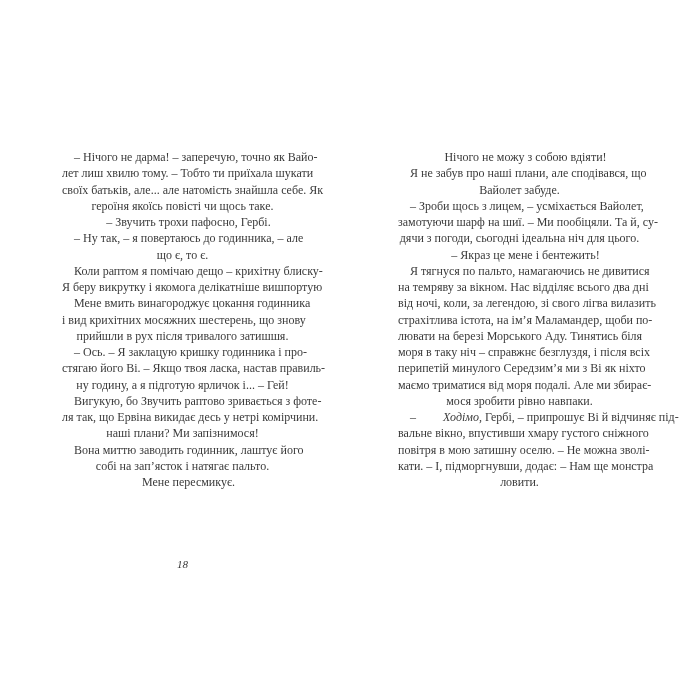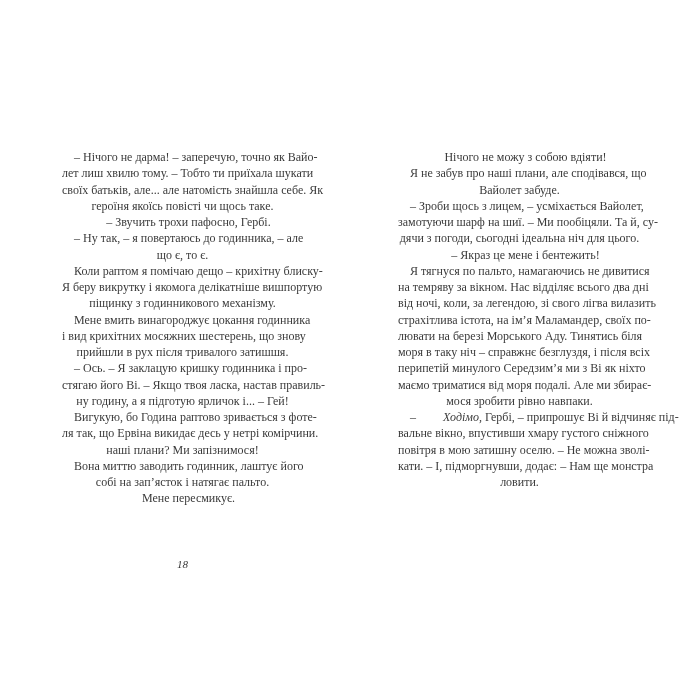--- a/index.html
+++ b/index.html
@@ -34,28 +34,27 @@
     <div class="column">
       <span class="line j ind">– Нічого не дарма! – заперечую, точно як Вайо-</span>
       <span class="line j">лет лиш хвилю тому. – Тобто ти приїхала шукати</span>
       <span class="line j">своїх батьків, але... але натомість знайшла себе. Як</span>
       <span class="line e">героїня якоїсь повісті чи щось таке.</span>
       <span class="line e ind">– Звучить трохи пафосно, Гербі.</span>
       <span class="line j ind">– Ну так, – я повертаюсь до годинника, – але</span>
       <span class="line e">що є, то є.</span>
       <span class="line j ind">Коли раптом я помічаю дещо – крихітну блиску-</span>
       <span class="line j">Я беру викрутку і якомога делікатніше вишпортую</span>
-      <span class="line e">піщинку з годинникового механізму.</span>
       <span class="line j ind">Мене вмить винагороджує цокання годинника</span>
       <span class="line j">і вид крихітних мосяжних шестерень, що знову</span>
       <span class="line e">прийшли в рух після тривалого затишшя.</span>
       <span class="line j ind">– Ось. – Я заклацую кришку годинника і про-</span>
       <span class="line j">стягаю його Ві. – Якщо твоя ласка, настав правиль-</span>
       <span class="line e">ну годину, а я підготую ярличок і... – Гей!</span>
-      <span class="line j ind">Вигукую, бо Година раптово зривається з фоте-</span>
+      <span class="line j ind">Вигукую, бо Звучить раптово зривається з фоте-</span>
       <span class="line j">ля так, що Ервіна викидає десь у нетрі комірчини.</span>
       <span class="line e">наші плани? Ми запізнимося!</span>
       <span class="line j ind">Вона миттю заводить годинник, лаштує його</span>
       <span class="line e">собі на зап’ясток і натягає пальто.</span>
       <span class="line e ind">Мене пересмикує.</span>
     </div>
     <div class="page-number">18</div>
   </div>
 
   <div class="page page-right">
@@ -63,21 +62,21 @@
       <span class="line e ind">Нічого не можу з собою вдіяти!</span>
       <span class="line j ind">Я не забув про наші плани, але сподівався, що</span>
       <span class="line e">Вайолет забуде.</span>
       <span class="line j ind">– Зроби щось з лицем, – усміхається Вайолет,</span>
       <span class="line j">замотуючи шарф на шиї. – Ми пообіцяли. Та й, су-</span>
       <span class="line e">дячи з погоди, сьогодні ідеальна ніч для цього.</span>
       <span class="line e ind">– Якраз це мене і бентежить!</span>
       <span class="line j ind">Я тягнуся по пальто, намагаючись не дивитися</span>
       <span class="line j">на темряву за вікном. Нас відділяє всього два дні</span>
       <span class="line j">від ночі, коли, за легендою, зі свого лігва вилазить</span>
-      <span class="line j">страхітлива істота, на ім’я Маламандер, своїх по-</span>
+      <span class="line j">страхітлива істота, на ім’я Маламандер, щоби по-</span>
       <span class="line j">лювати на березі Морського Аду. Тинятись біля</span>
       <span class="line j">моря в таку ніч – справжнє безглуздя, і після всіх</span>
       <span class="line j">перипетій минулого Середзим’я ми з Ві як ніхто</span>
       <span class="line j">маємо триматися від моря подалі. Але ми збирає-</span>
       <span class="line e">мося зробити рівно навпаки.</span>
       <span class="line j ind"><span>– </span><span class="it">Ходімо,</span><span> Гербі, – припрошує Ві й відчиняє під-</span></span>
       <span class="line j">вальне вікно, впустивши хмару густого сніжного</span>
       <span class="line j">повітря в мою затишну оселю. – Не можна зволі-</span>
       <span class="line j">кати. – І, підморгнувши, додає: – Нам ще монстра</span>
       <span class="line e">ловити.</span>

